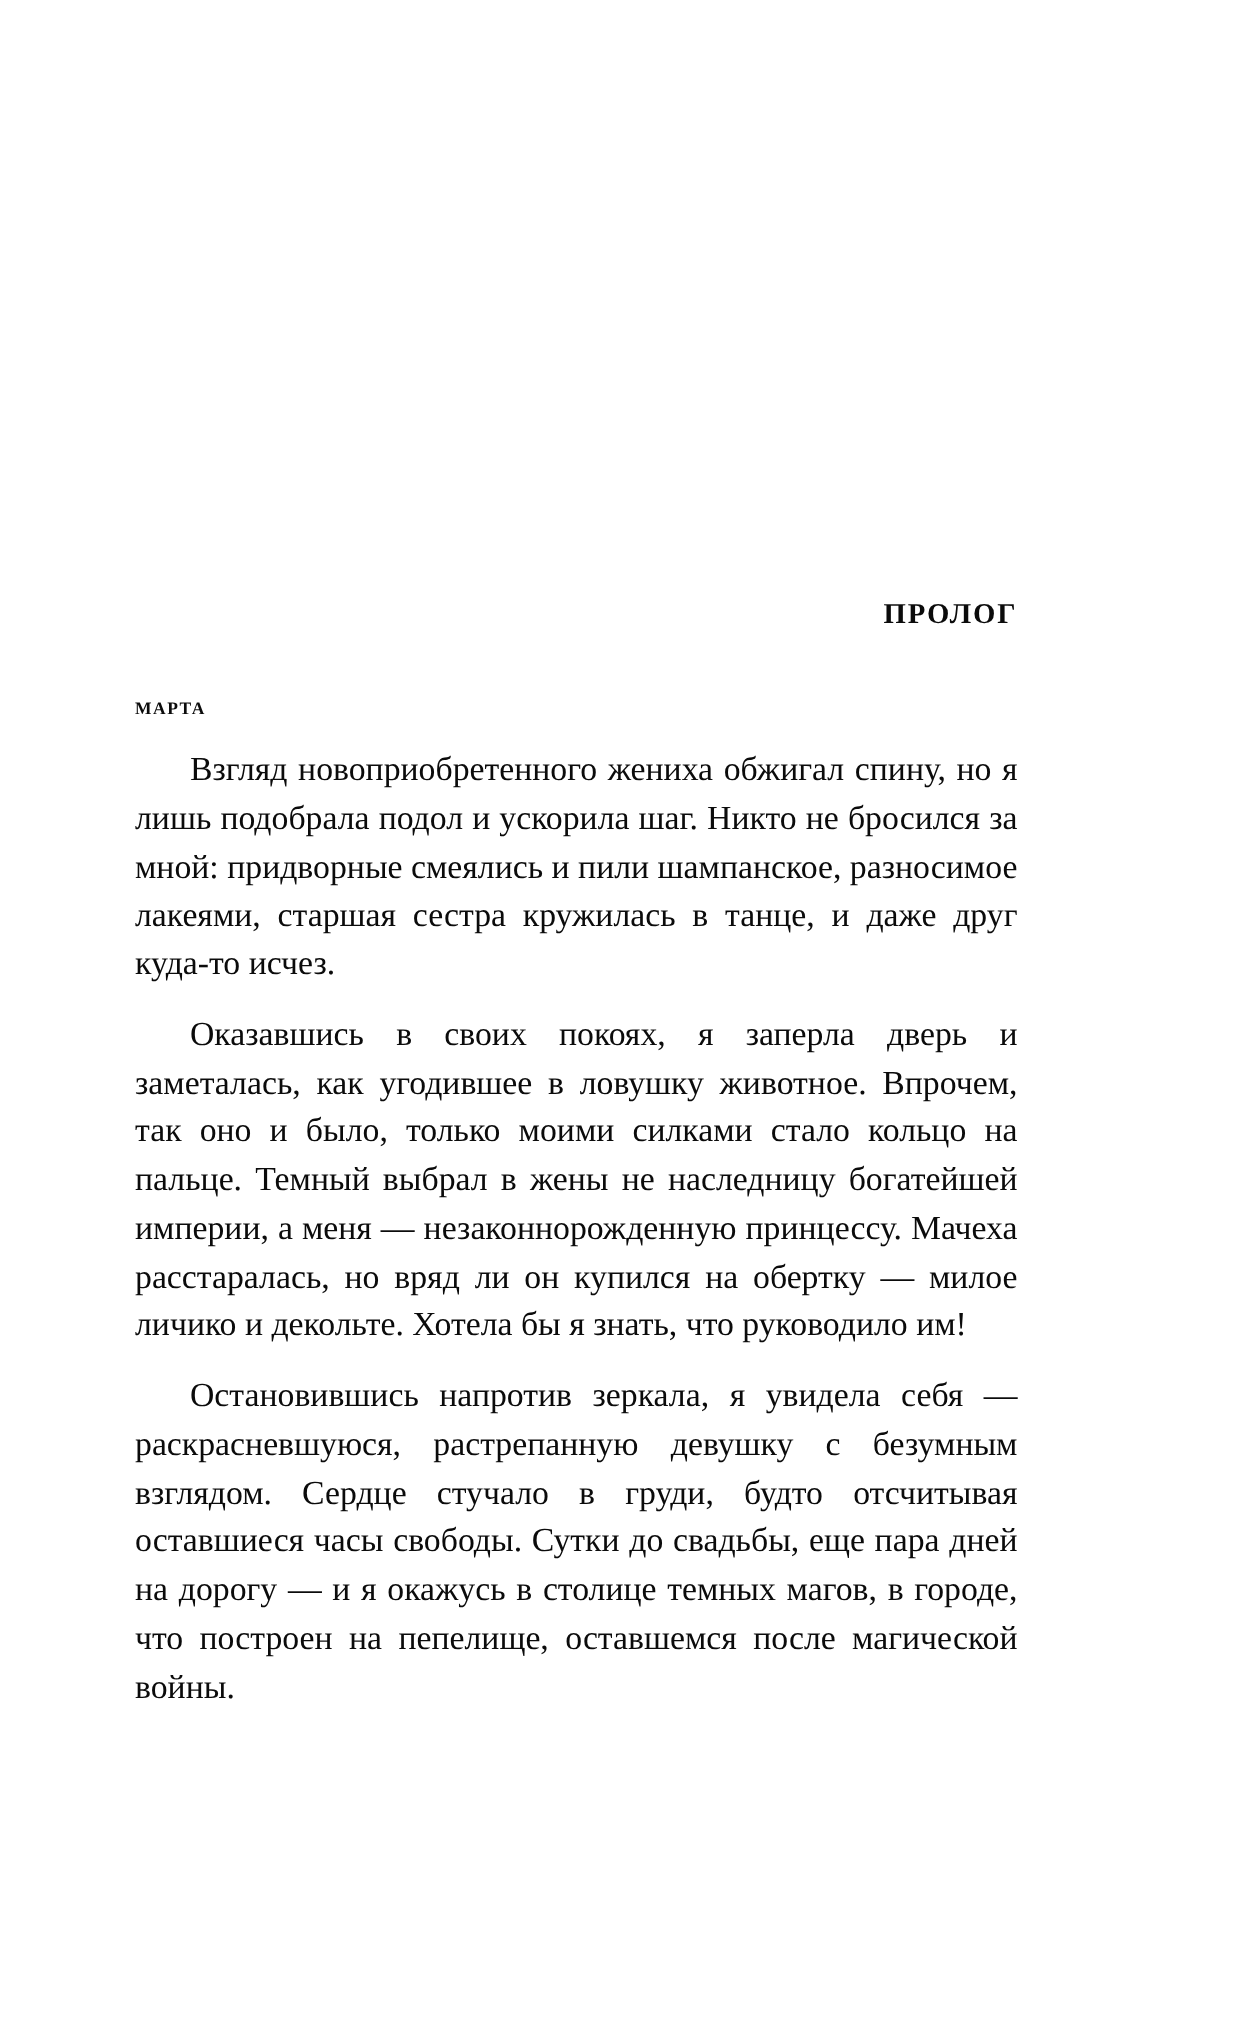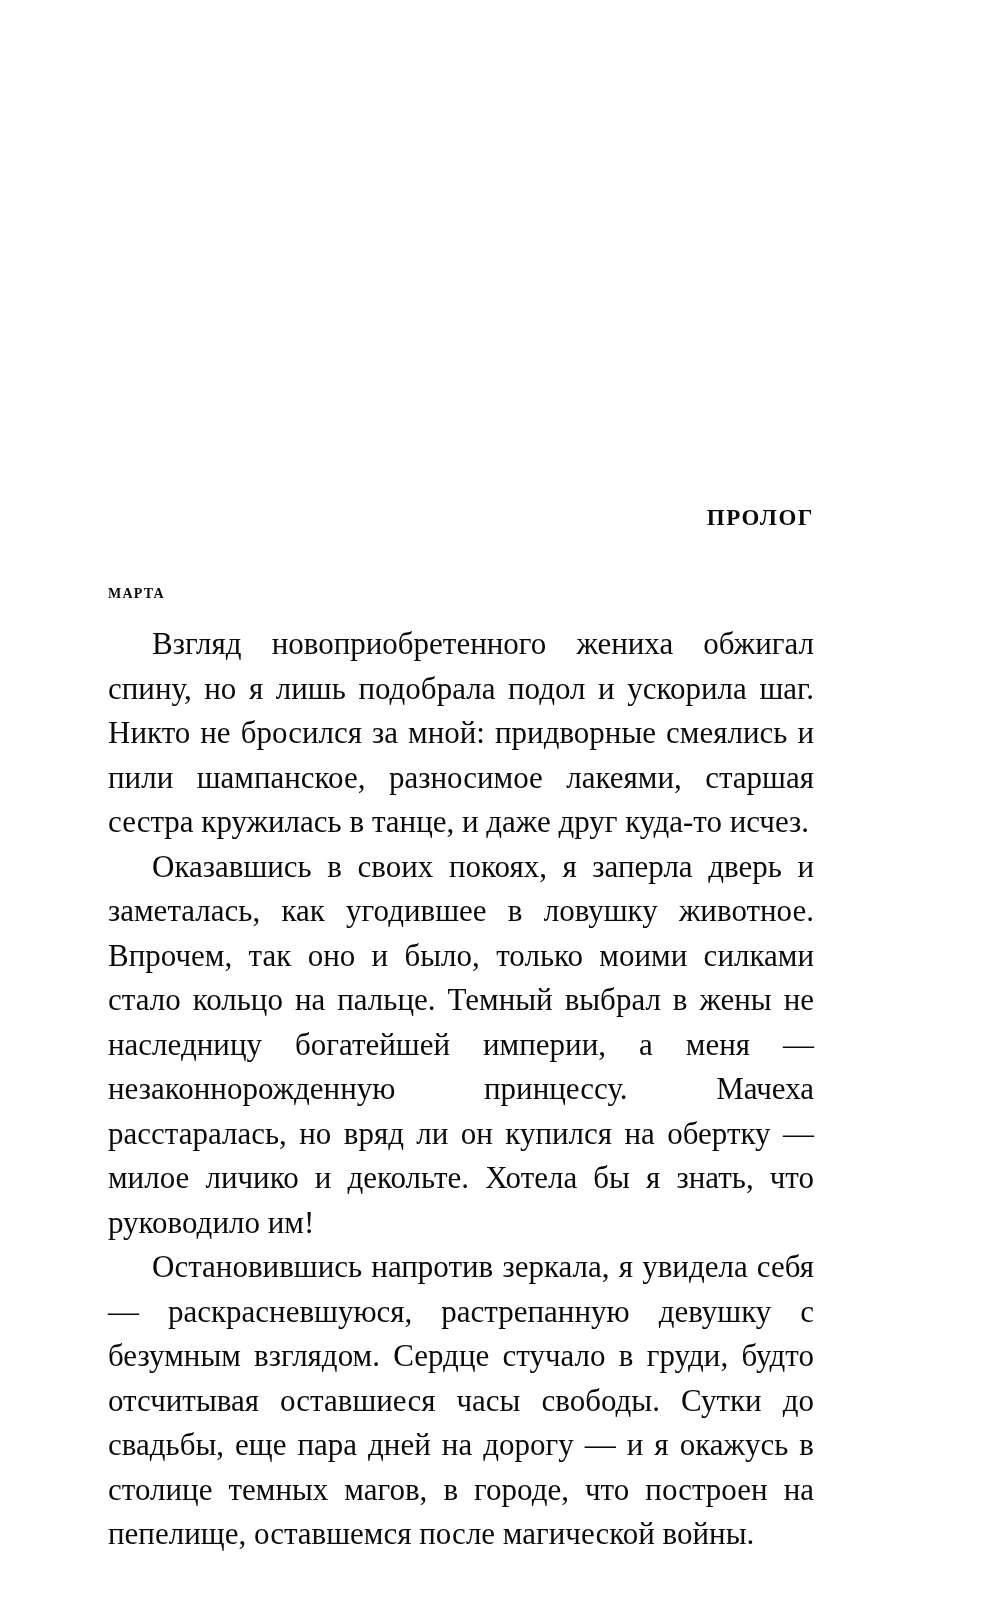--- a/index.html
+++ b/index.html
@@ -12,21 +12,21 @@
     width: 1000px;
     height: 1616px;
     background: #ffffff;
     overflow: hidden;
     font-family: "Liberation Serif", "DejaVu Serif", serif;
     color: #0b0b0b;
   }
   .content {
     position: absolute;
     left: 108px;
-    top: 496px;
+    top: 470px;
     width: 706px;
   }
   .chapter-title {
     text-align: right;
     font-size: 33px;
     letter-spacing: 1.5px;
     font-variant: small-caps;
     text-transform: lowercase;
     font-weight: 600;
     margin: 0 0 48px 0;
@@ -40,28 +40,28 @@
     font-size: 20px;
     letter-spacing: 1.2px;
     font-variant: small-caps;
     text-transform: lowercase;
     font-weight: 600;
     margin: 0 0 20px 0;
     line-height: 1.1;
   }
   .body-text p {
     margin: 0;
-    font-size: 31px;
+    font-size: 27px;
     line-height: 1.435;
     text-align: justify;
     text-indent: 44px;
     hyphens: manual;
   }
   .body-text p + p {
-    margin-top: 0;
+    margin-top: 18px;
   }
 </style>
 </head>
 <body>
 
 <div class="page">
   <div class="content">
 
     <h1 class="chapter-title">Пролог</h1>
 

